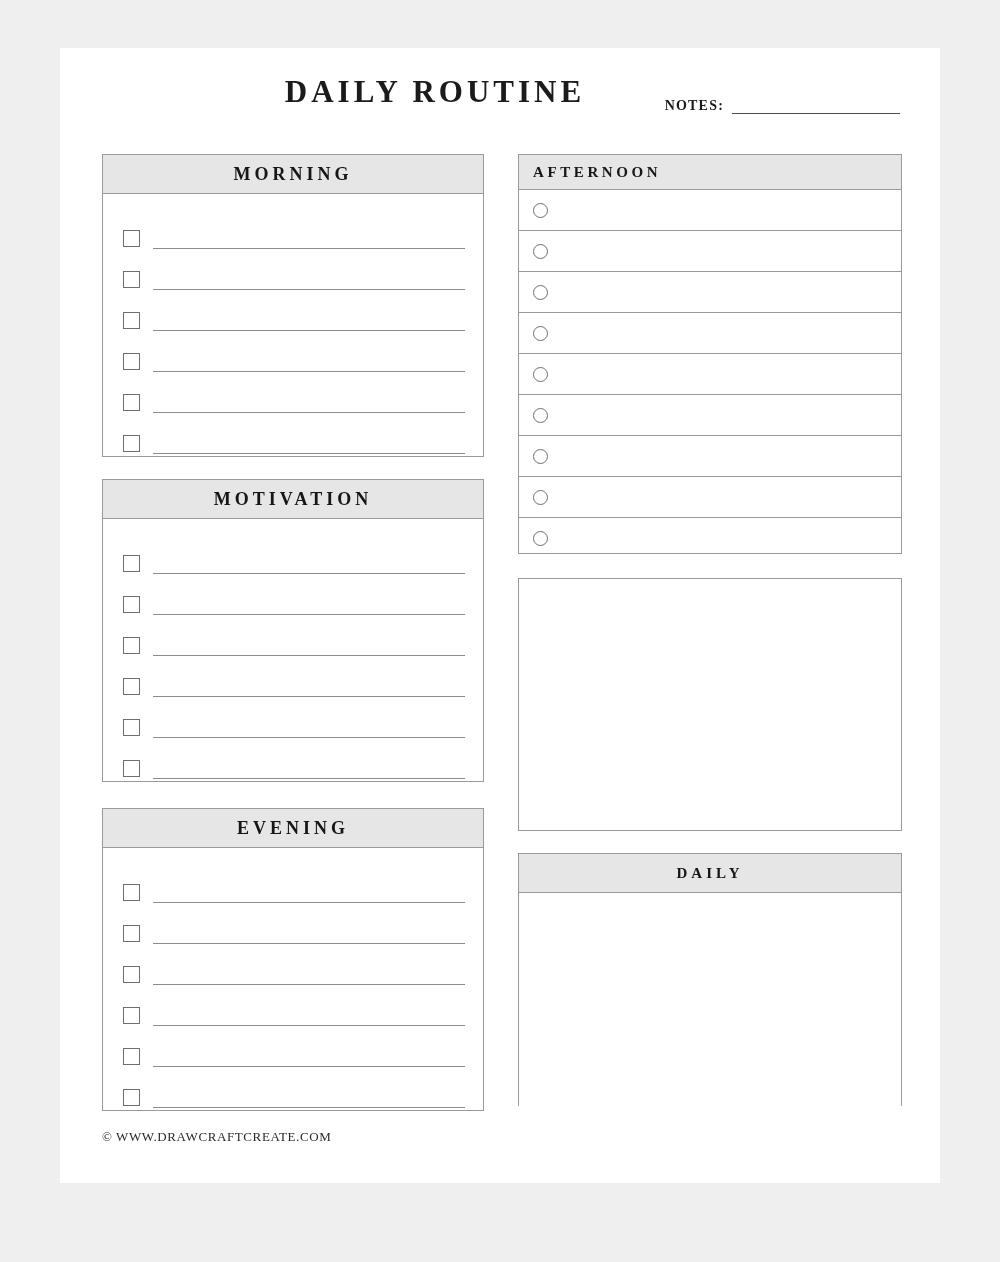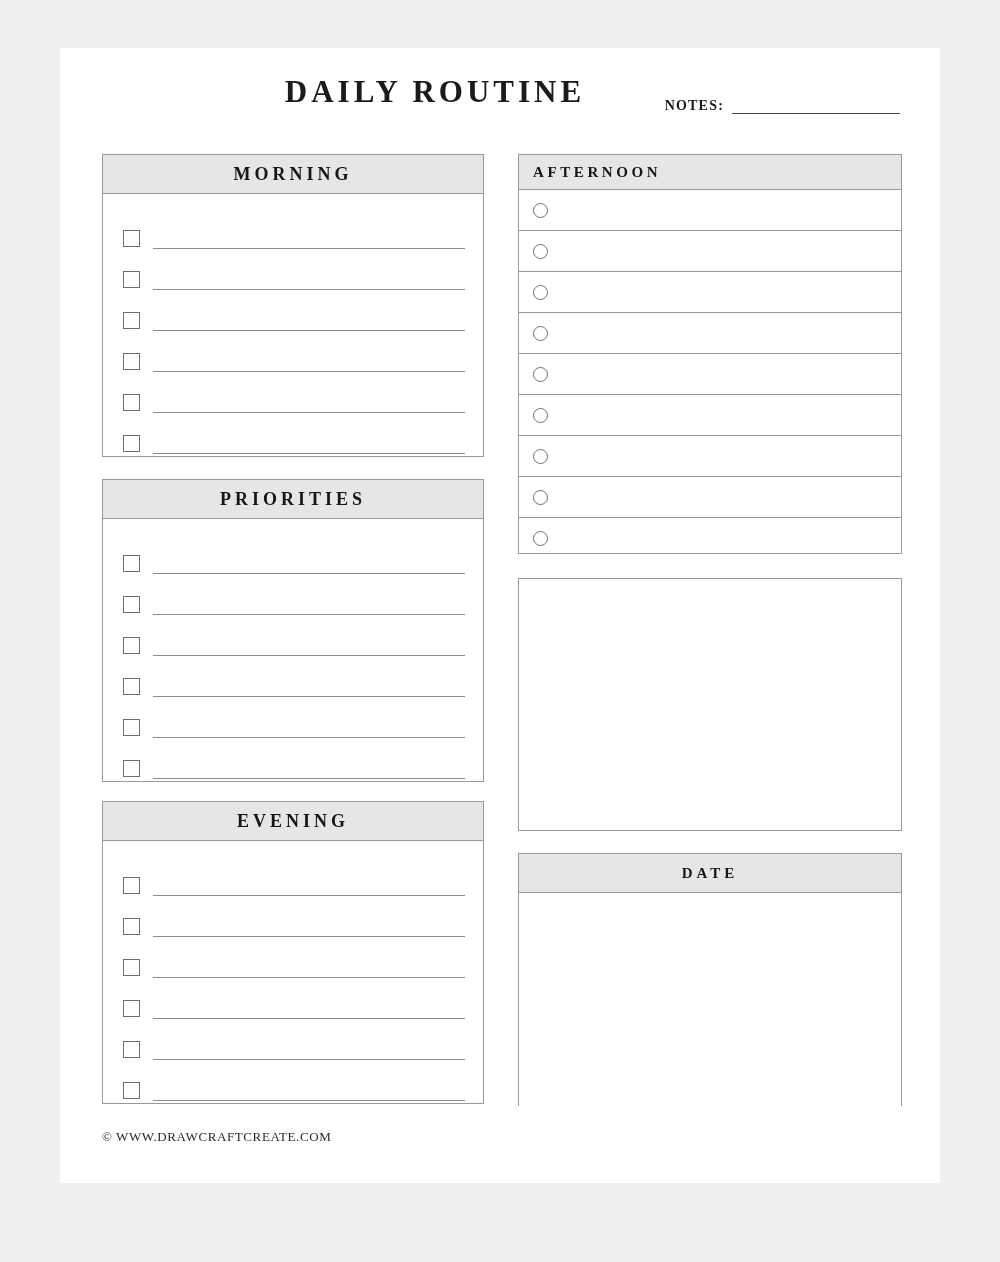--- a/index.html
+++ b/index.html
@@ -220,21 +220,21 @@
             <span class="check-line"></span>
           </div>
           <div class="check-row">
             <span class="checkbox"></span>
             <span class="check-line"></span>
           </div>
         </div>
       </div>
 
       <div class="box" style="height:303px; margin-top:22px;">
-        <div class="box-head head-left">PRIORITIES</div>
+        <div class="box-head head-left">MOTIVATION</div>
         <div class="checklist">
           <div class="check-row">
             <span class="checkbox"></span>
             <span class="check-line"></span>
           </div>
           <div class="check-row">
             <span class="checkbox"></span>
             <span class="check-line"></span>
           </div>
           <div class="check-row">
@@ -249,21 +249,21 @@
             <span class="checkbox"></span>
             <span class="check-line"></span>
           </div>
           <div class="check-row">
             <span class="checkbox"></span>
             <span class="check-line"></span>
           </div>
         </div>
       </div>
 
-      <div class="box" style="height:303px; margin-top:19px;">
+      <div class="box" style="height:303px; margin-top:26px;">
         <div class="box-head head-left">EVENING</div>
         <div class="checklist">
           <div class="check-row">
             <span class="checkbox"></span>
             <span class="check-line"></span>
           </div>
           <div class="check-row">
             <span class="checkbox"></span>
             <span class="check-line"></span>
           </div>
@@ -321,21 +321,21 @@
             <span class="circle"></span>
           </div>
         </div>
       </div>
 
       <div class="box" style="height:253px; margin-top:24px;">
         <div class="blank-area" style="height:213px;"></div>
       </div>
 
       <div class="box" style="height:253px; margin-top:22px;">
-        <div class="box-head head-center-sm">DATE</div>
+        <div class="box-head head-center-sm">DAILY</div>
         <div class="blank-area" style="height:213px;"></div>
       </div>
 
     </div>
 
   </div>
 
   <div class="footer">© WWW.DRAWCRAFTCREATE.COM</div>
 
 </div>

